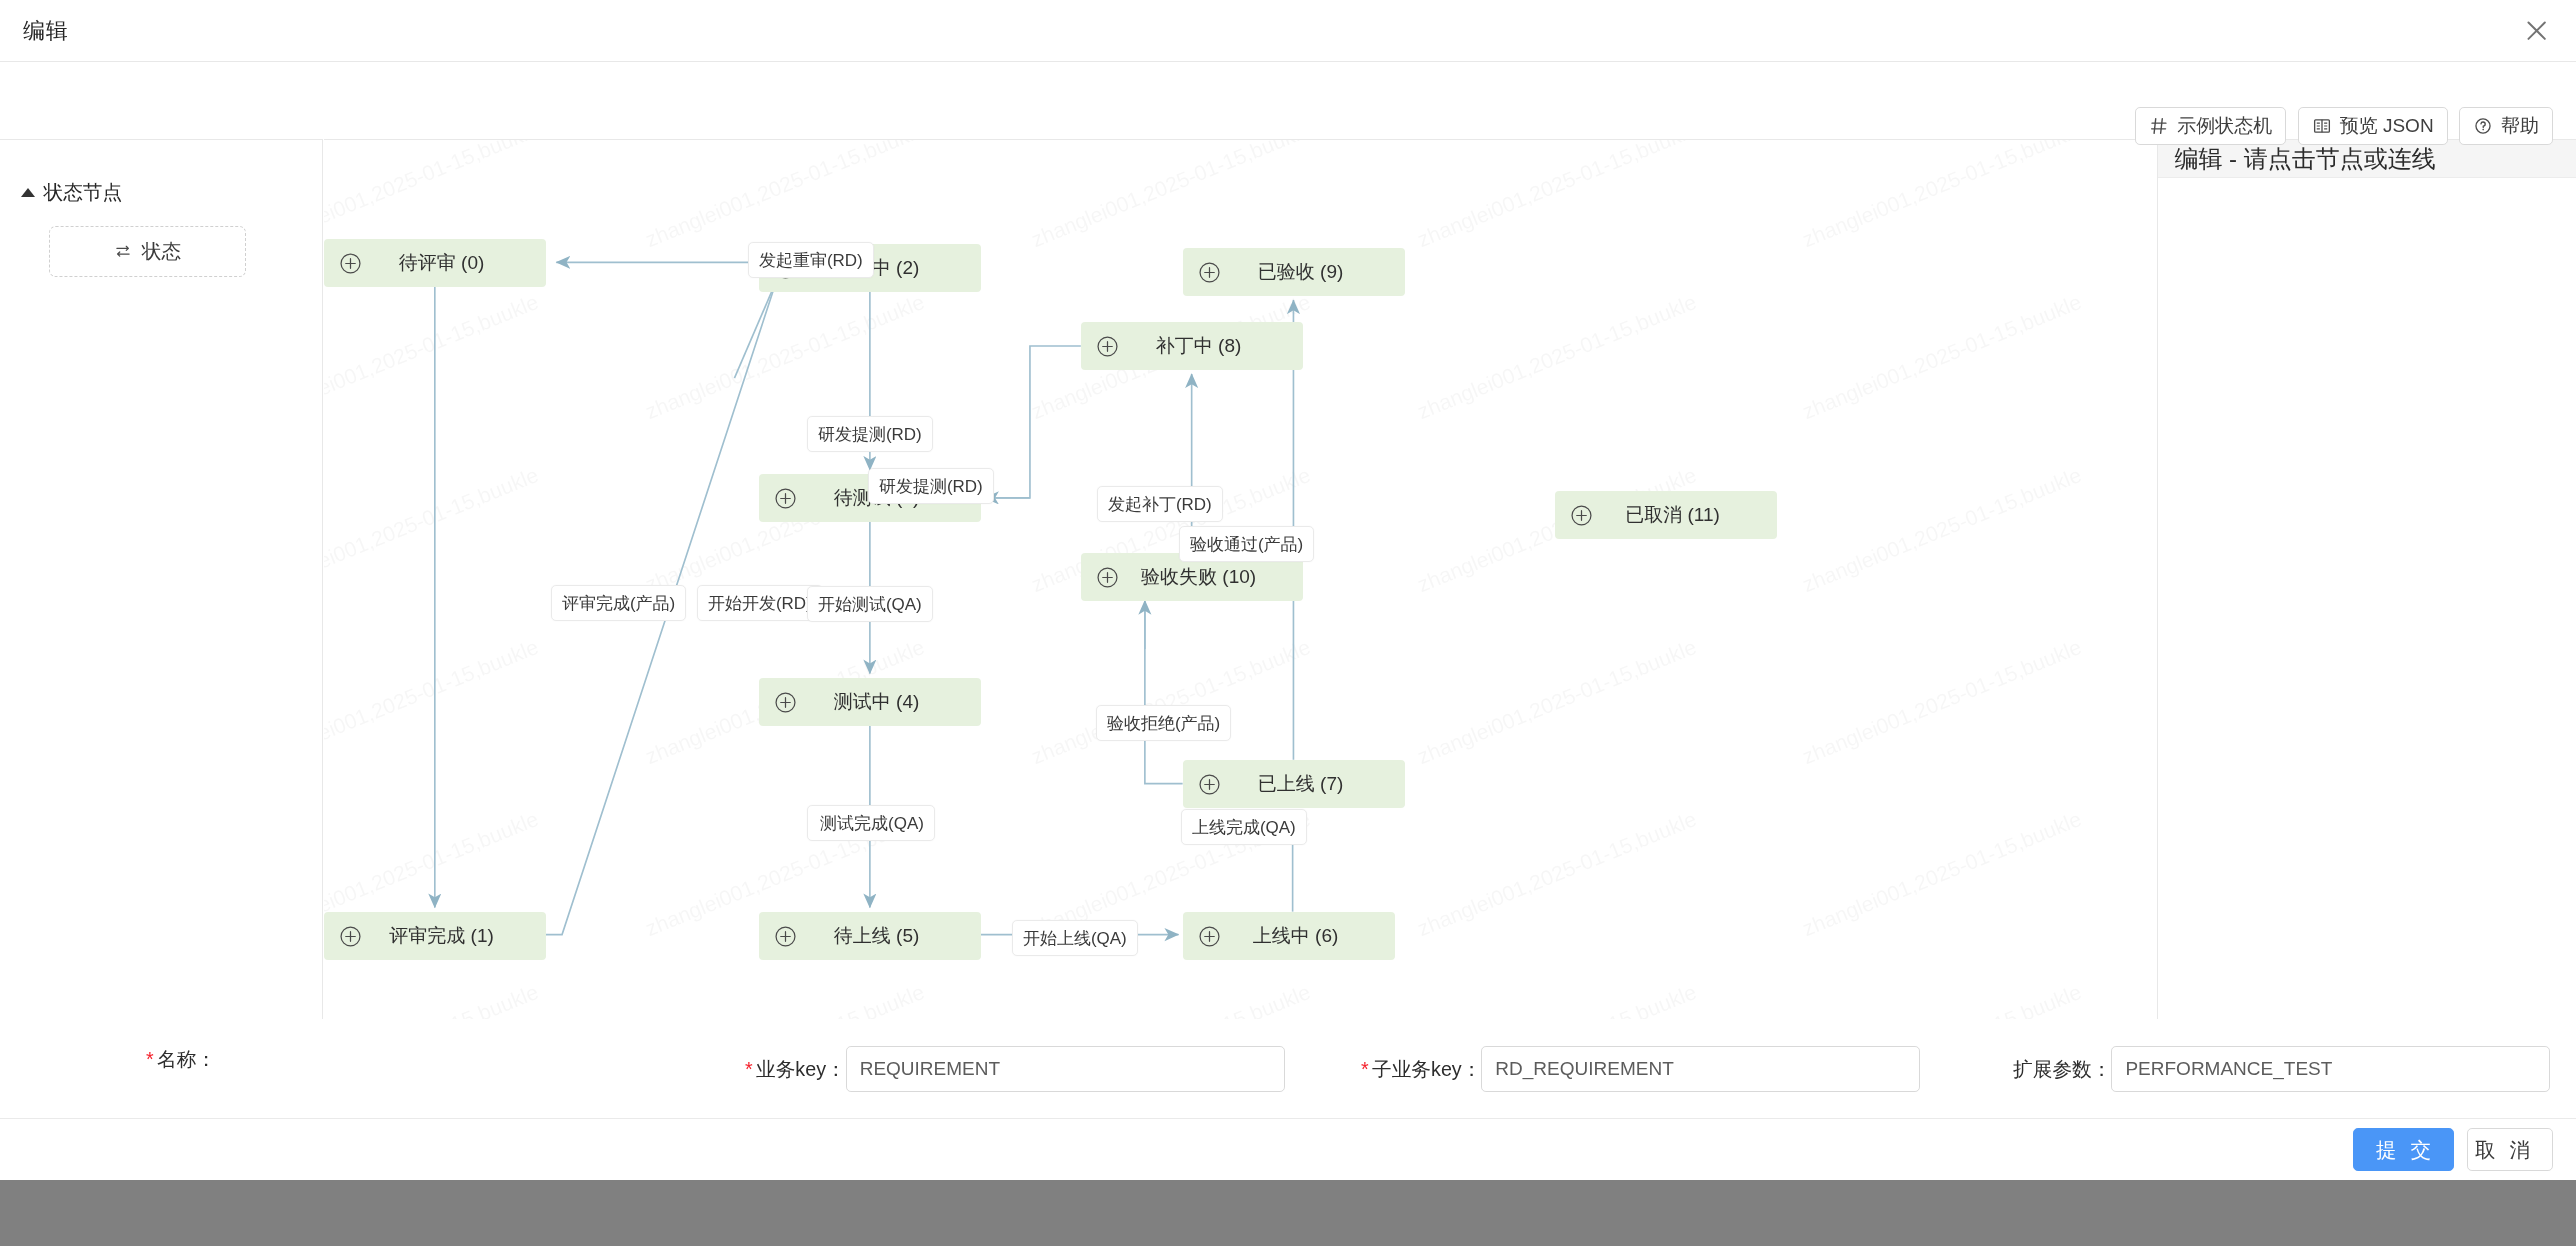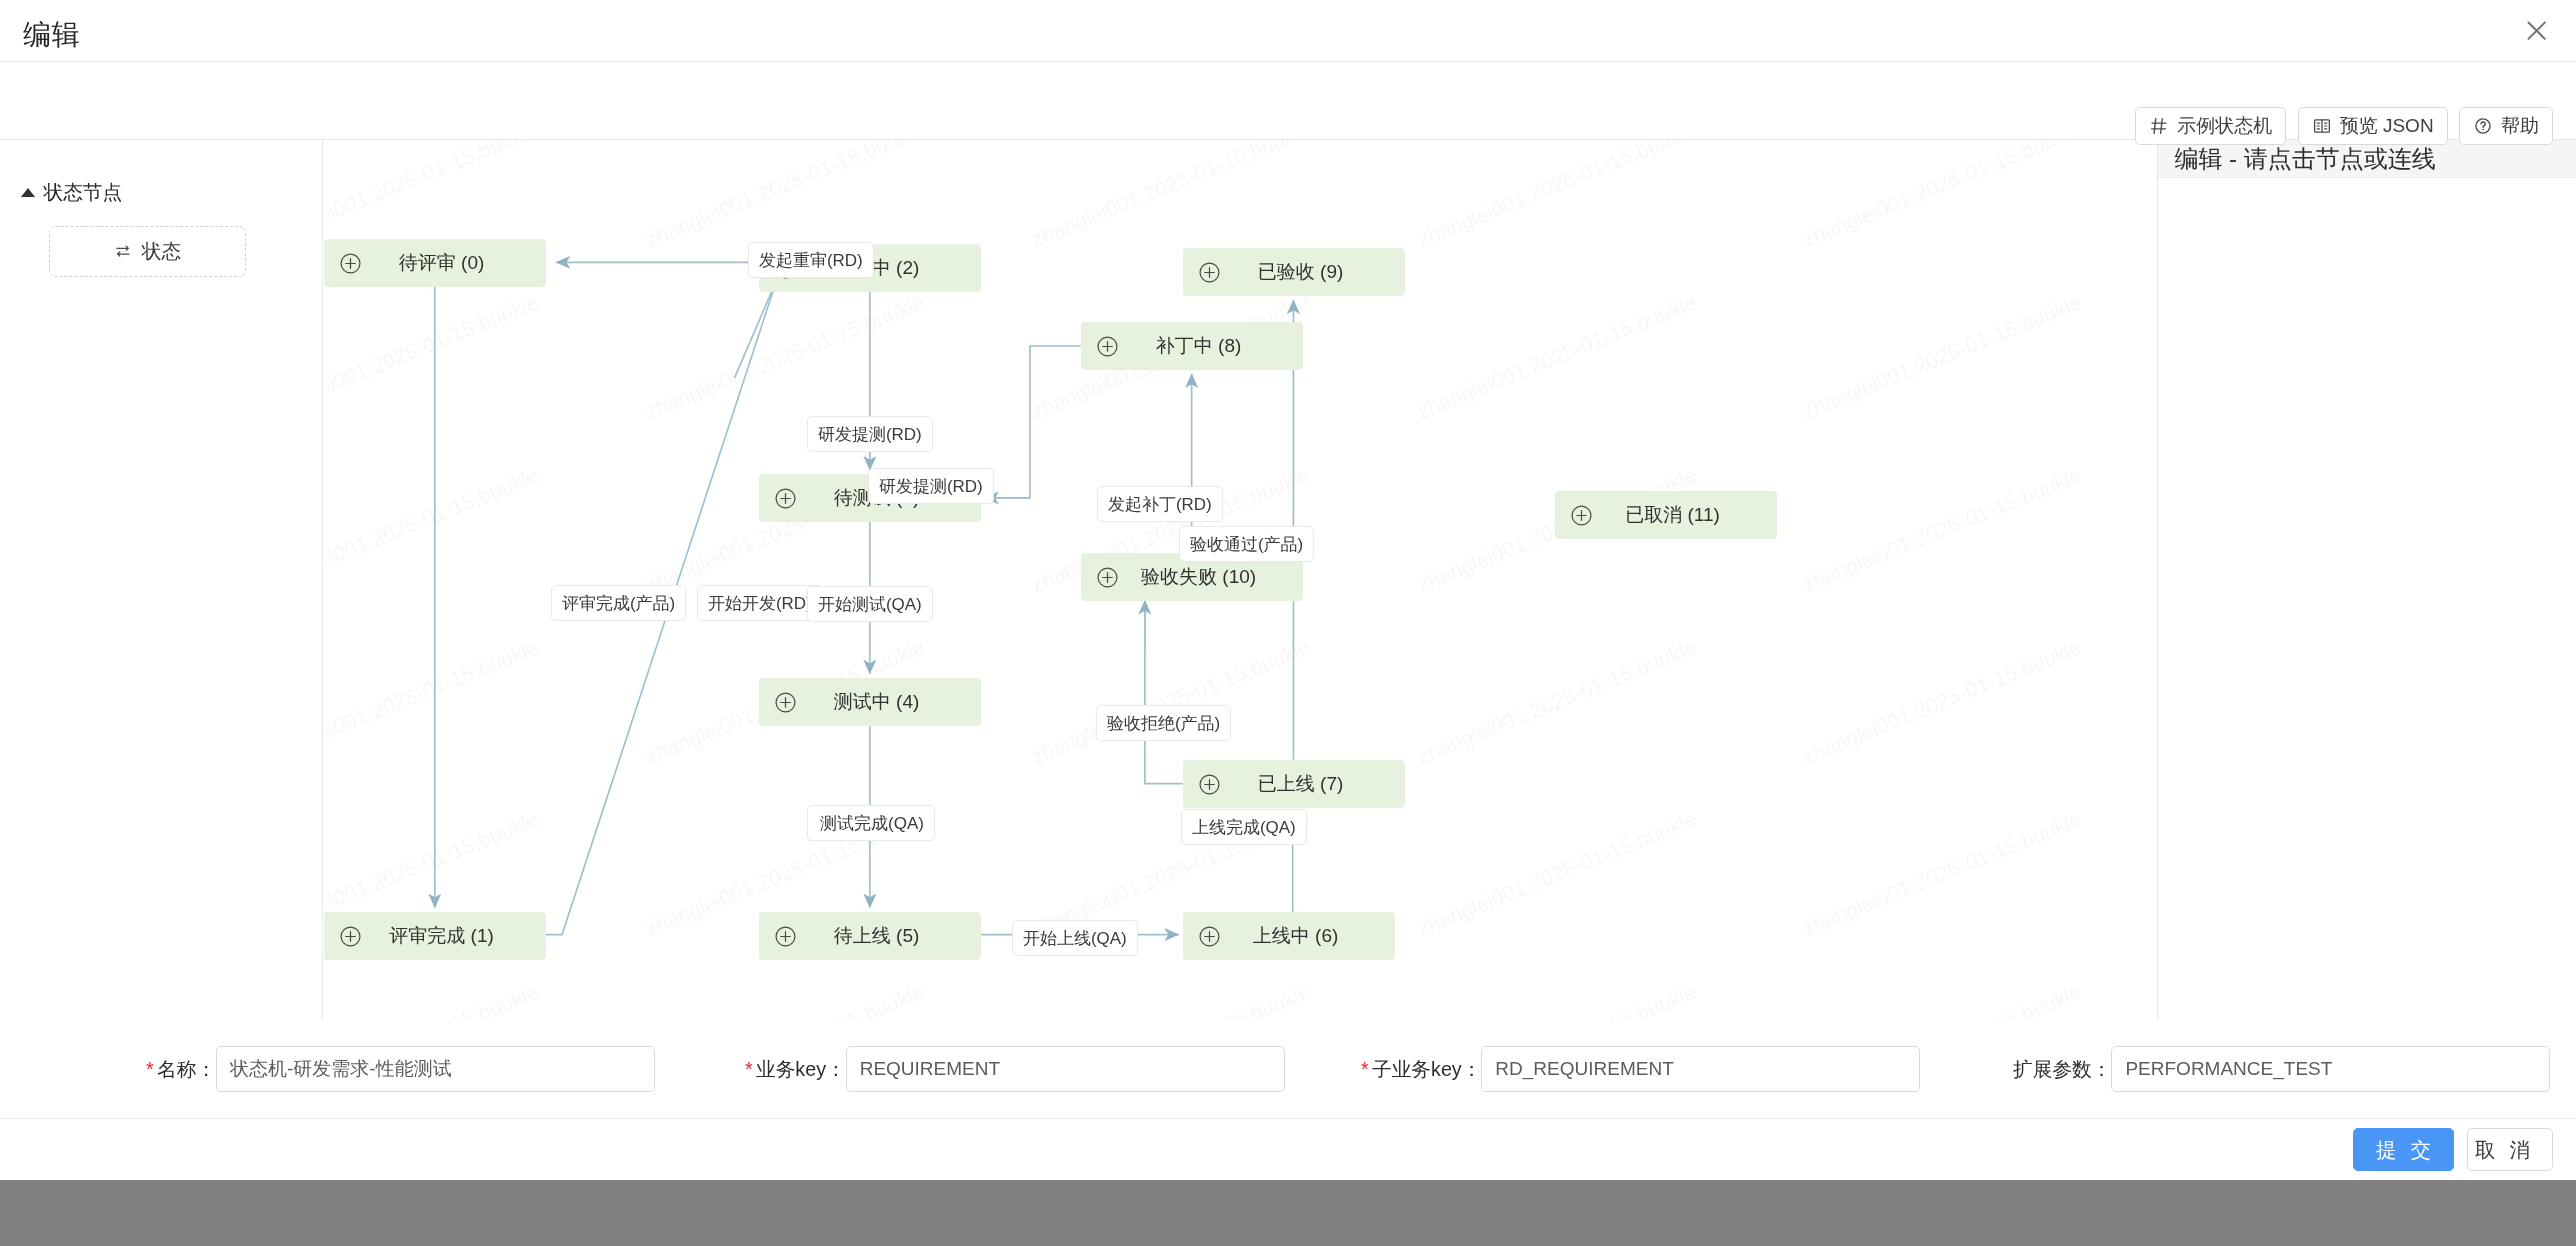--- a/index.html
+++ b/index.html
@@ -18,21 +18,21 @@
     background: #ffffff;
   }
   
   .modal-header {
     position: absolute; left: 0; top: 0;
     width: 100%; height: 62px;
     border-bottom: 0.8px solid #e8e8e8;
   }
   .modal-title {
     position: absolute; left: 23px; top: 16.4px;
-    font-size: 28px; color: #262626; font-weight: 400;
+    font-size: 22px; color: #262626; font-weight: 400;
     letter-spacing: 0.8px;
     text-align: right;
   }
   .close-icon {
     position: absolute; right: 19.7px; top: 11.5px;
     width: 39px; height: 39px;
     display: flex; align-items: center; justify-content: center;
     cursor: pointer;
   }
   .close-icon svg { display: block; }
@@ -489,21 +489,20 @@
     </div>
 
   </div>
 
   <div class="form-row" id="form-row">
       <div class="field" style="position: absolute; left: 146px; top: 26px;">
         <div class="flabel">
           <span class="req">*</span>
           <span>名称：</span>
         </div>
-        <input class="finput" type="text" value="状态机-研发需求-性能测试" style="width: 439px; margin-left: 0px;">
       </div>
       <div class="field" style="position: absolute; left: 745px; top: 26px;">
         <div class="flabel">
           <span class="req">*</span>
           <span>业务key：</span>
         </div>
         <input class="finput" type="text" value="REQUIREMENT" style="width: 439px; margin-left: 0px;">
       </div>
       <div class="field" style="position: absolute; left: 1361px; top: 26px;">
         <div class="flabel">

